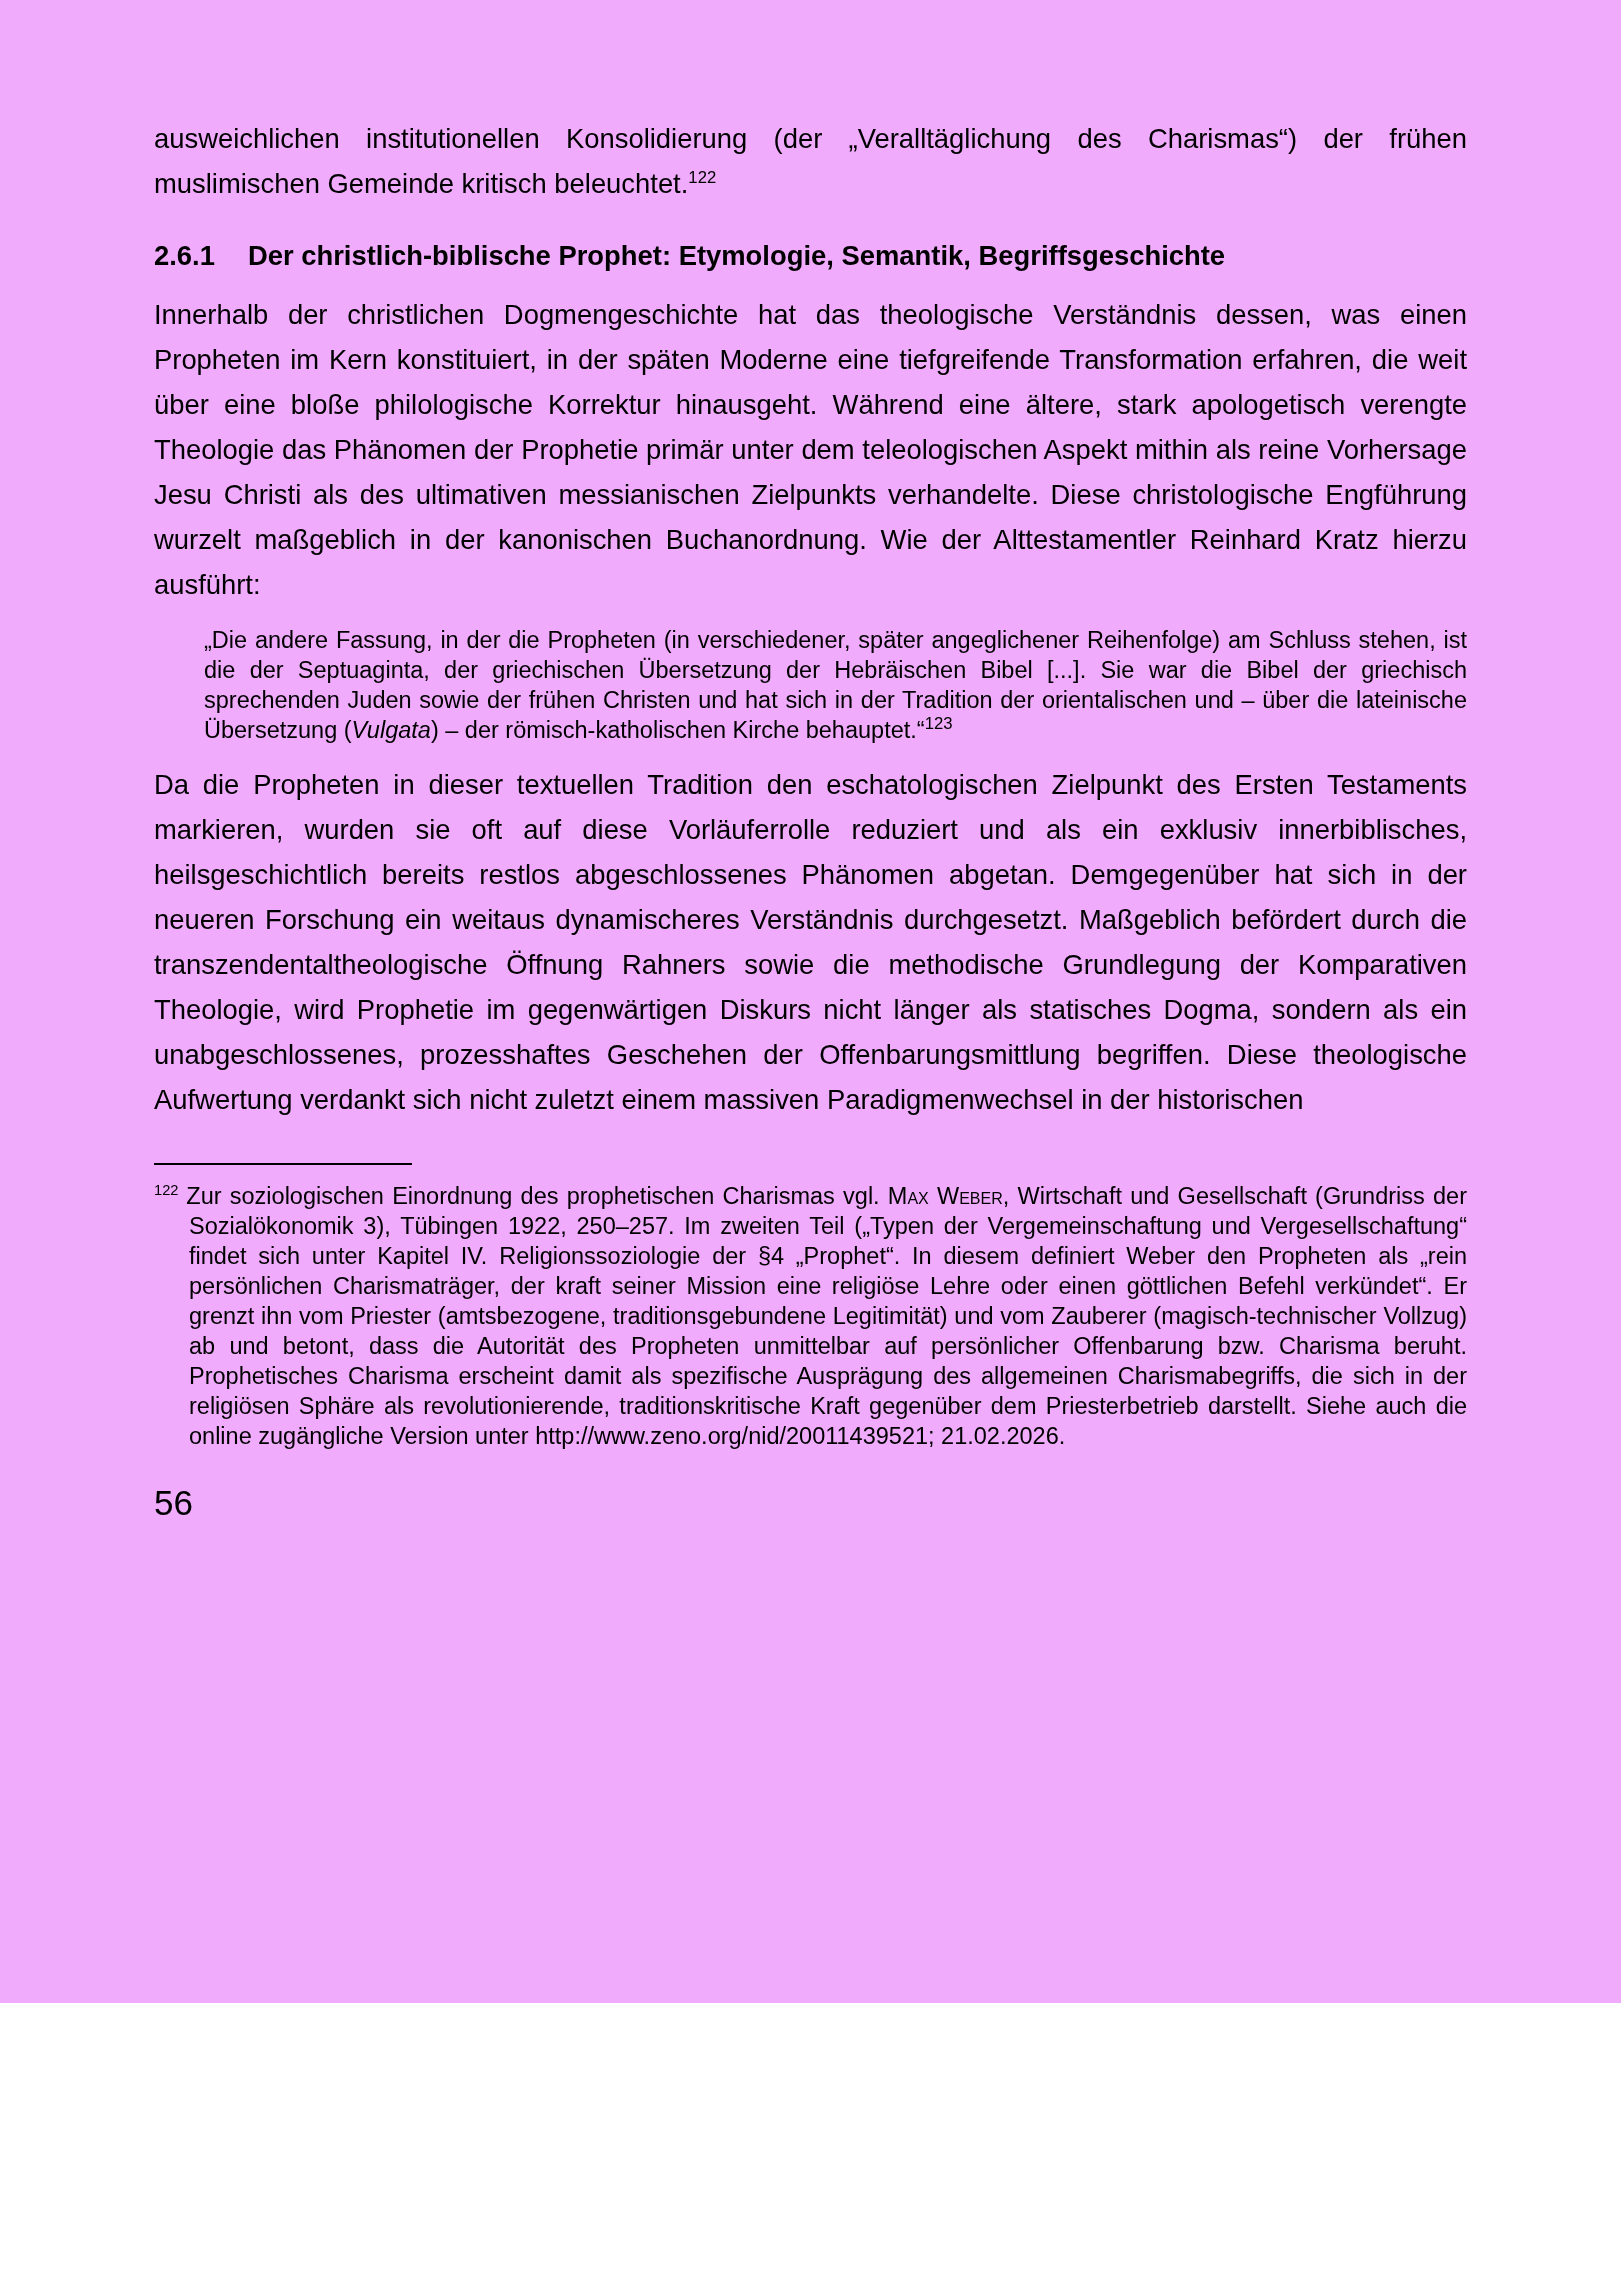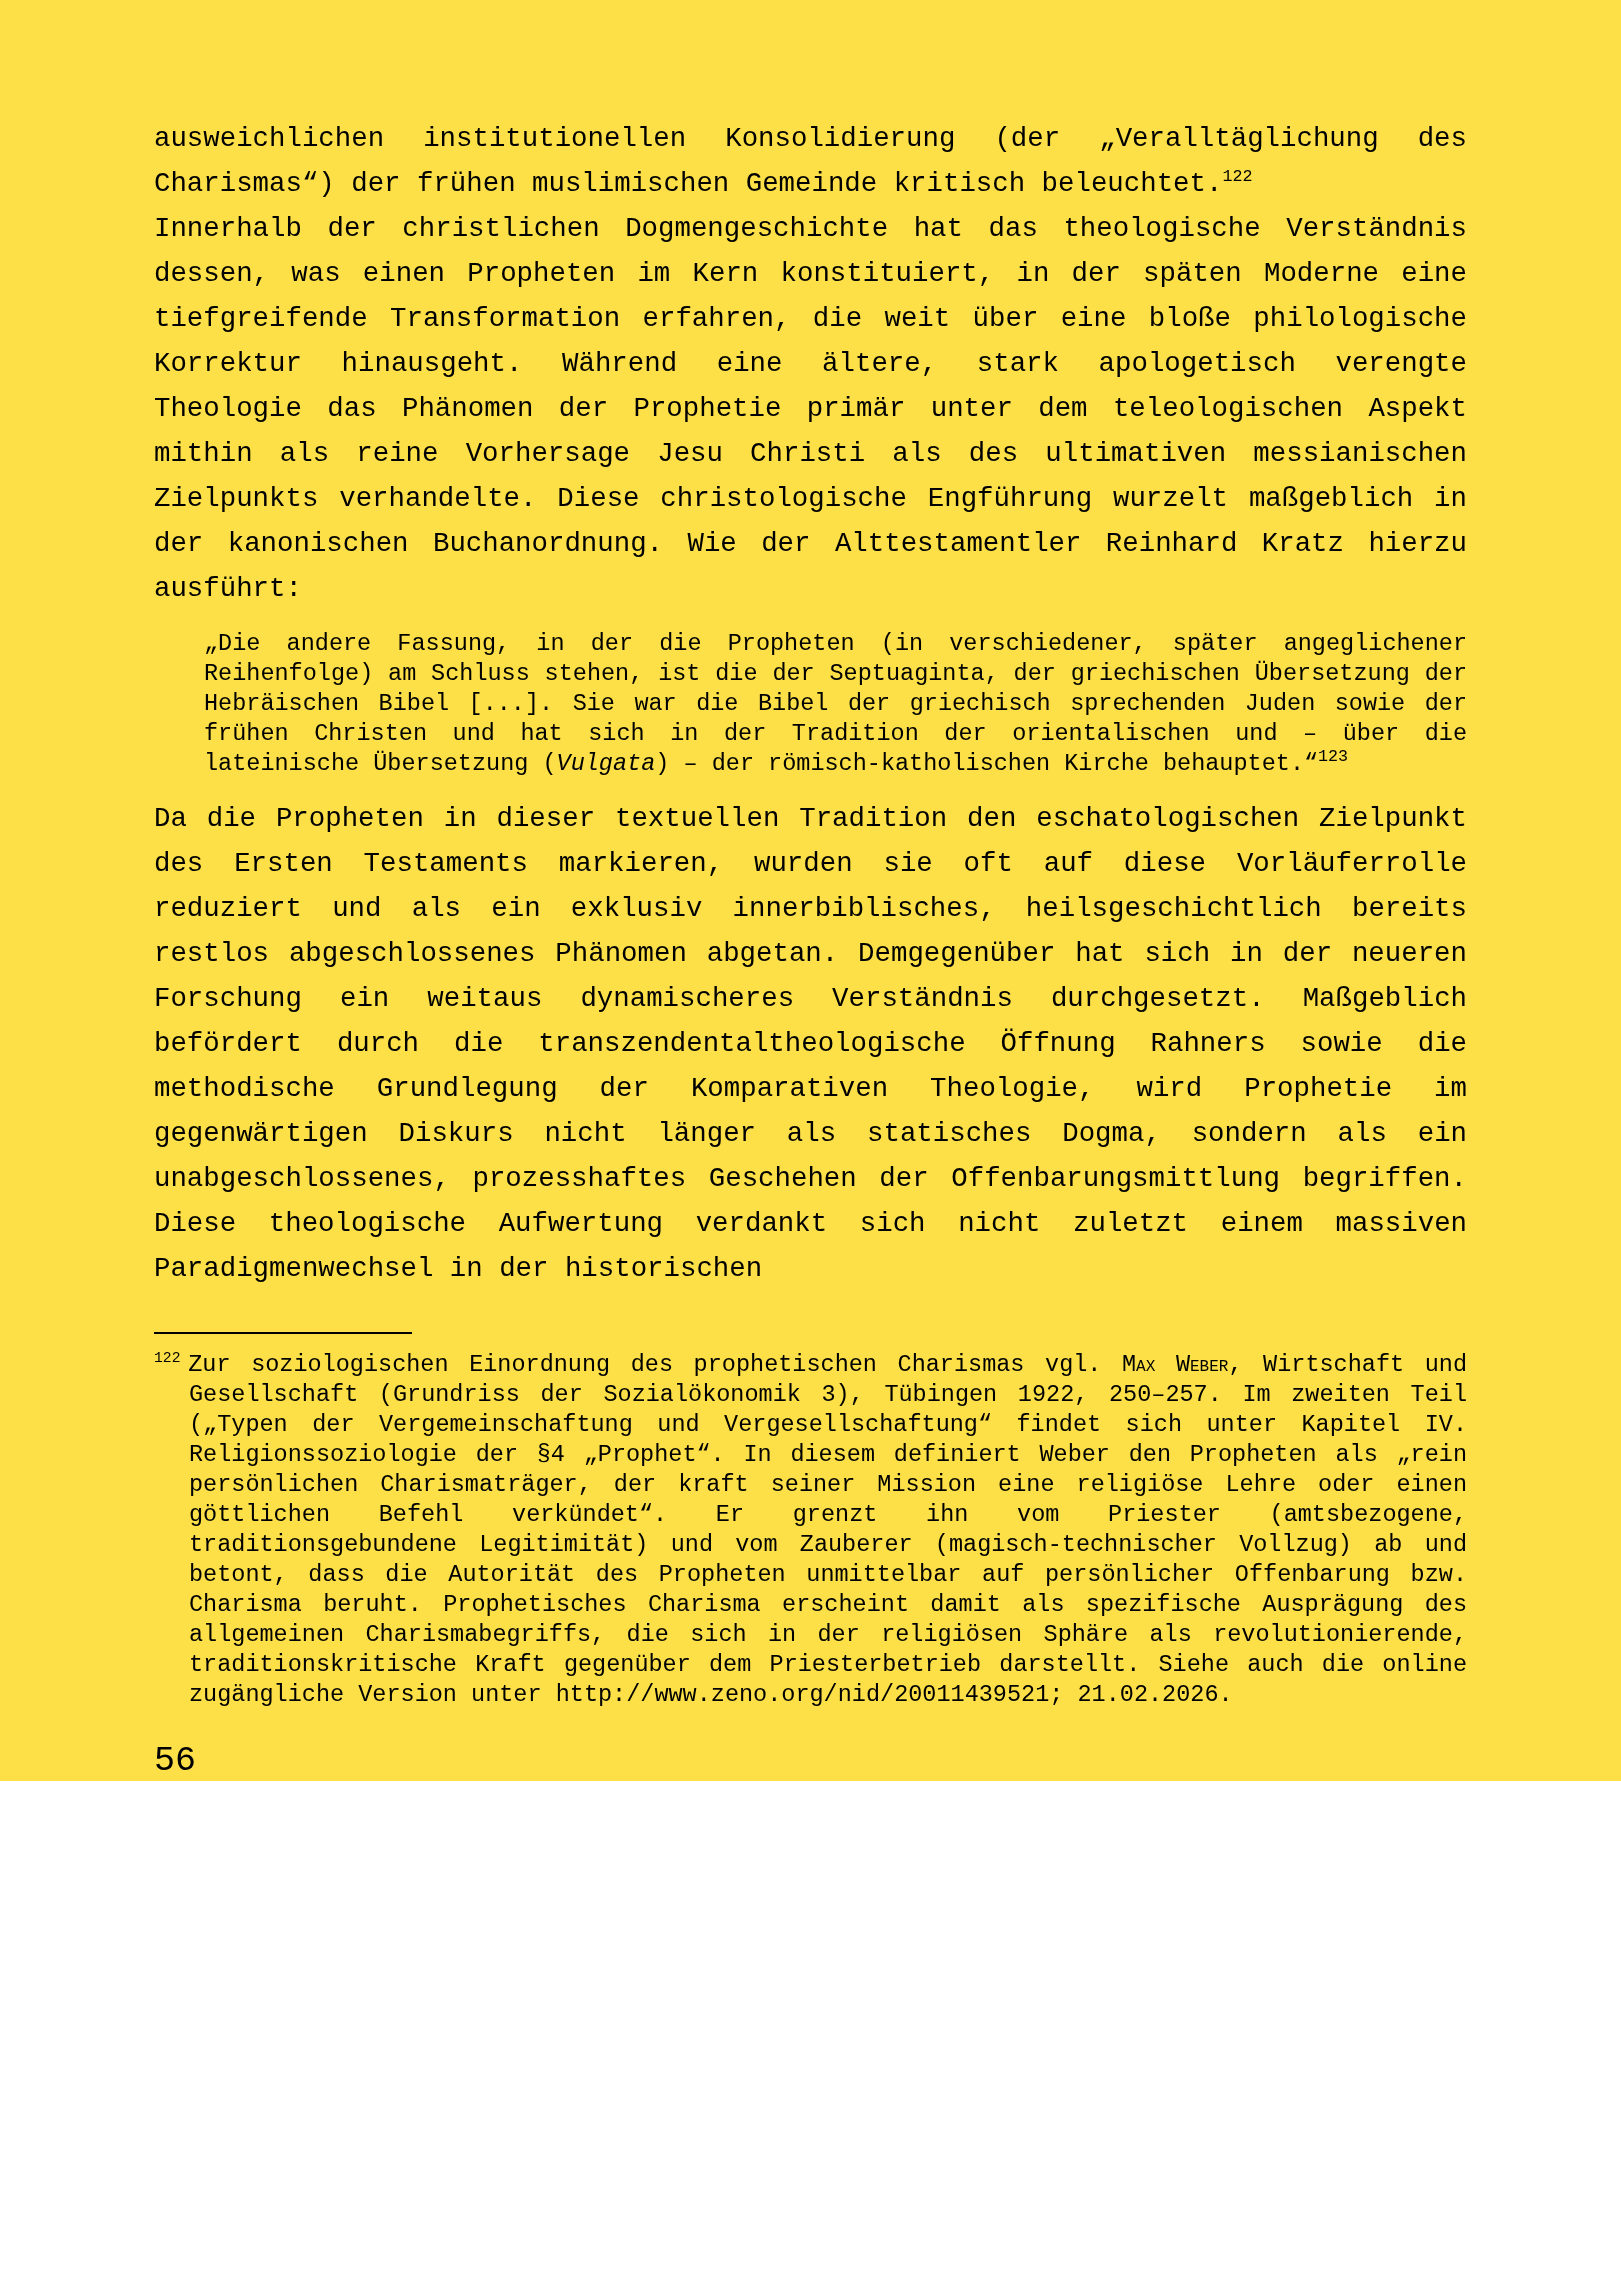--- a/index.html
+++ b/index.html
@@ -1,23 +1,23 @@
 <!DOCTYPE html>
 <html lang="de"><head>
   <meta charset="utf-8">
   <style>
     * { margin: 0; padding: 0; box-sizing: border-box; }
     html, body { background: #ffffff; }
     .page {
       position: relative;
       width: 1621px;
-      height: 1781px;
-      background: #fde047;
+      height: 2003px;
+      background: #f0abfc;
       color: #000000;
-      font-family: Liberation Mono, monospace;
+      font-family: Liberation Sans, sans-serif;
       overflow: hidden;
     }
     .content {
       position: absolute;
       left: 154px;
       top: 116px;
       width: 1313px;
     }
     .body-text {
       font-size: 27.4px;
@@ -81,20 +81,21 @@
     em { font-style: italic; }
   </style>
 </head>
 <body>
 
 <div class="page">
   <div class="content">
 
     <p class="body-text"><span>ausweichlichen institutionellen Konsolidierung (der „Veralltäglichung des Charismas“) der frühen muslimischen Gemeinde kritisch beleuchtet.</span><sup class="fn-ref">122</sup></p>
 
+    <h2 class="section-heading"><span class="heading-number">2.6.1</span><span class="heading-title">Der christlich-biblische Prophet: Etymologie, Semantik, Begriffsgeschichte</span></h2>
 
     <p class="body-text">Innerhalb der christlichen Dogmengeschichte hat das theologische Verständnis dessen, was einen Propheten im Kern konstituiert, in der späten Moderne eine tiefgreifende Transformation erfahren, die weit über eine bloße philologische Korrektur hinausgeht. Während eine ältere, stark apologetisch verengte Theologie das Phänomen der Prophetie primär unter dem teleologischen Aspekt mithin als reine Vorhersage Jesu Christi als des ultimativen messianischen Zielpunkts verhandelte. Diese christologische Engführung wurzelt maßgeblich in der kanonischen Buchanordnung. Wie der Alttestamentler Reinhard Kratz hierzu ausführt:</p>
 
     <blockquote class="block-quote"><span>„Die andere Fassung, in der die Propheten (in verschiedener, später angeglichener Reihenfolge) am Schluss stehen, ist die der Septuaginta, der griechischen Übersetzung der Hebräischen Bibel [...]. Sie war die Bibel der griechisch sprechenden Juden sowie der frühen Christen und hat sich in der Tradition der orientalischen und – über die lateinische Übersetzung (</span><em>Vulgata</em><span>) – der römisch-katholischen Kirche behauptet.“</span><sup class="fn-ref">123</sup></blockquote>
 
     <p class="body-text">Da die Propheten in dieser textuellen Tradition den eschatologischen Zielpunkt des Ersten Testaments markieren, wurden sie oft auf diese Vorläuferrolle reduziert und als ein exklusiv innerbiblisches, heilsgeschichtlich bereits restlos abgeschlossenes Phänomen abgetan. Demgegenüber hat sich in der neueren Forschung ein weitaus dynamischeres Verständnis durchgesetzt. Maßgeblich befördert durch die transzendentaltheologische Öffnung Rahners sowie die methodische Grundlegung der Komparativen Theologie, wird Prophetie im gegenwärtigen Diskurs nicht länger als statisches Dogma, sondern als ein unabgeschlossenes, prozesshaftes Geschehen der Offenbarungsmittlung begriffen. Diese theologische Aufwertung verdankt sich nicht zuletzt einem massiven Paradigmenwechsel in der historischen</p>
 
     <div class="footnote-rule"></div>
 
     <div class="footnotes">

